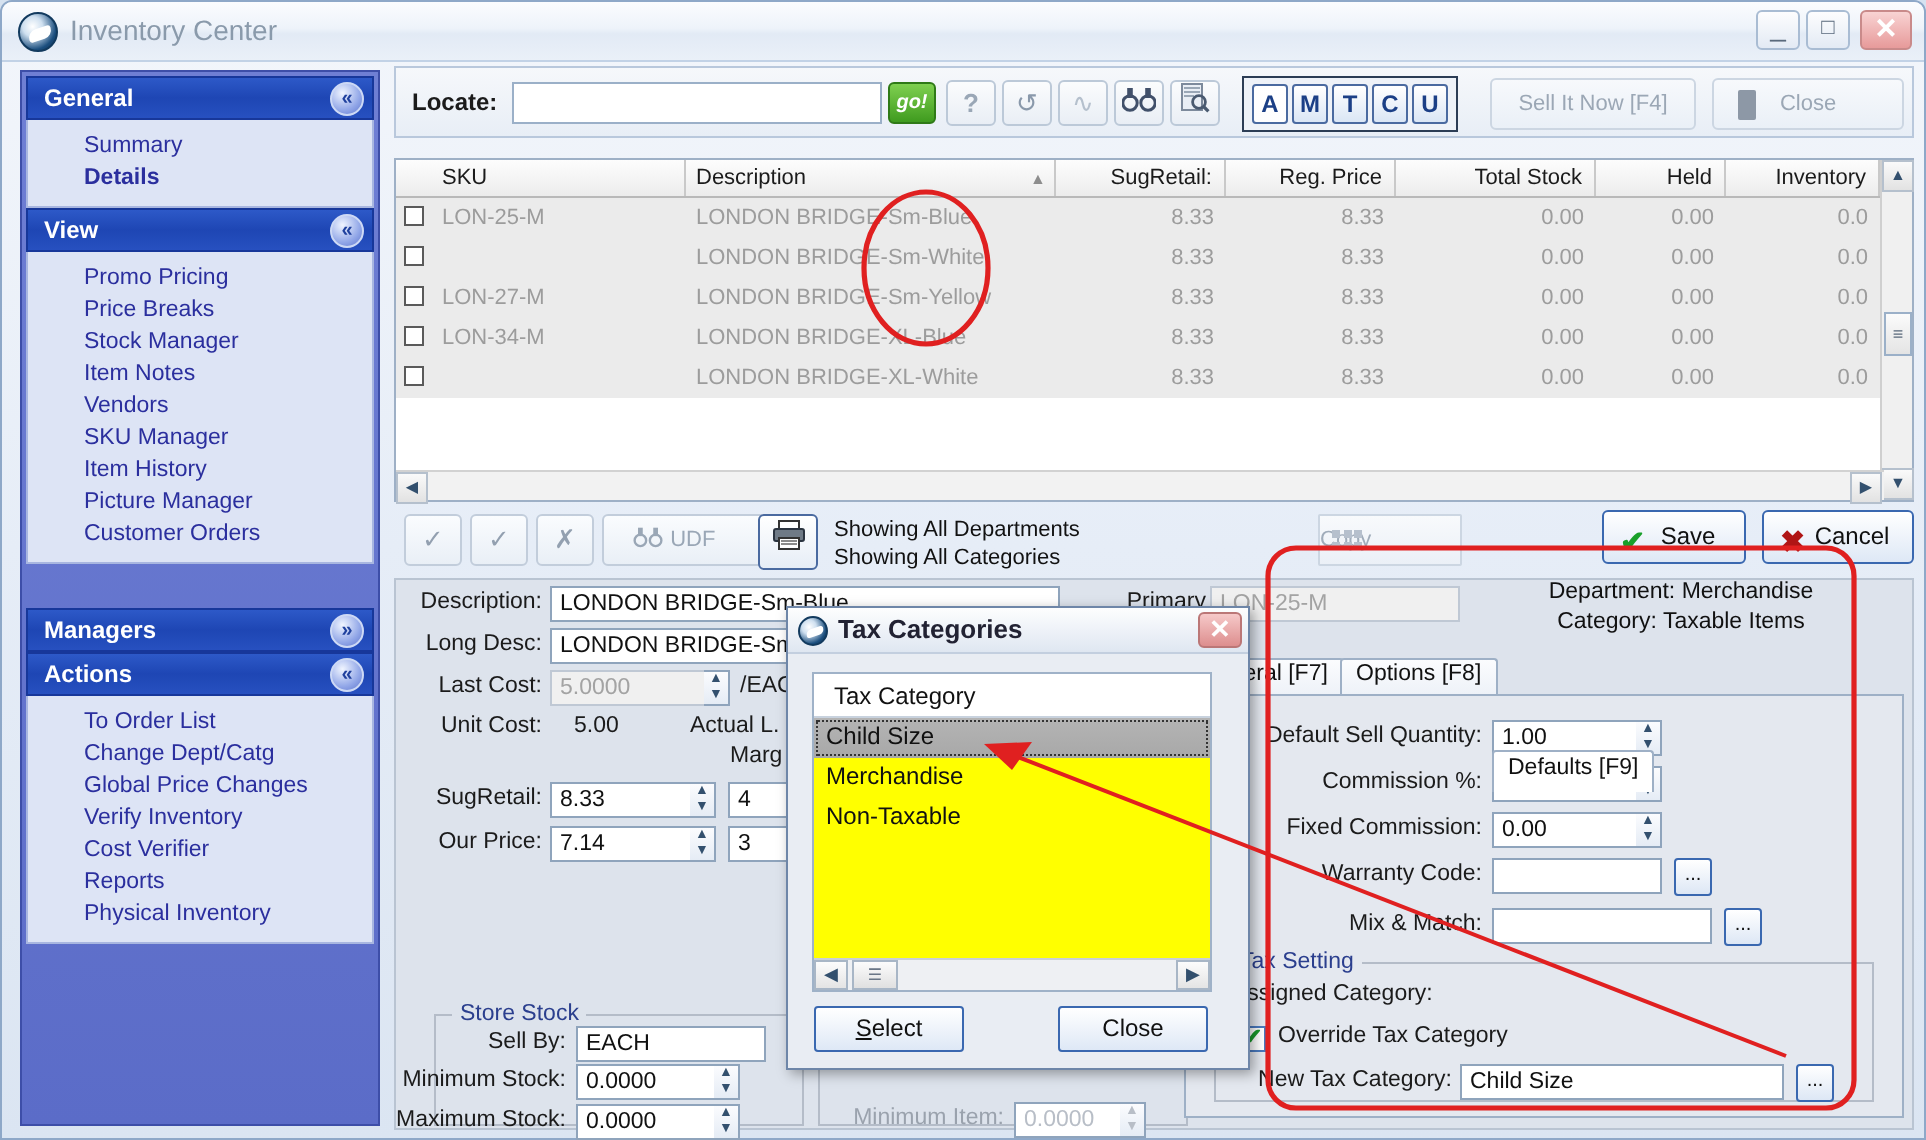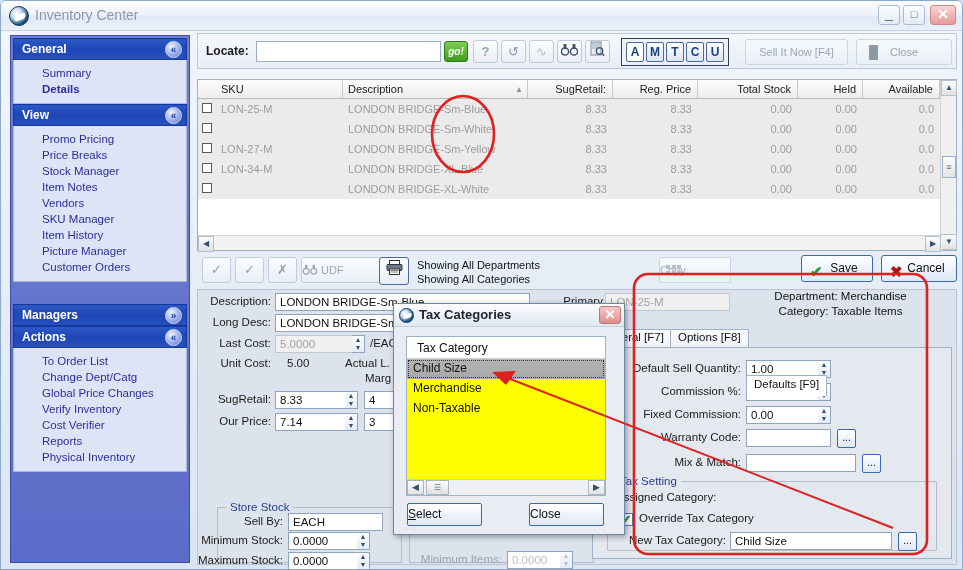--- a/index.html
+++ b/index.html
@@ -209,21 +209,21 @@
     background: linear-gradient(to bottom,#fafcfe,#e9eff6);
     text-align:center; line-height:24px; font-size:13px; color:#93a0b0; cursor:pointer;
   }
   #ab-chk1 { left:5px; }
   #ab-chk2 { left:38px; }
   #ab-chk3 { left:71px; }
   #ab-udf {
     position:absolute; left:104px; top:2px; width:82px; height:26px;
     border:1px solid #c2cddb; border-radius:3px;
     background: linear-gradient(to bottom,#fafcfe,#e9eff6);
-    color:#9aa7b6; font-size:11px; line-height:24px; padding-left:0; cursor:pointer;
+    color:#9aa7b6; font-size:11px; line-height:24px; padding-left:14px; cursor:pointer;
   }
   #ab-print {
     position:absolute; left:182px; top:2px; width:30px; height:28px;
     border:1px solid #4a6aa0; border-radius:3px;
     background: linear-gradient(to bottom,#ffffff,#e6edf6);
     text-align:center; line-height:26px; font-size:14px; color:#222; cursor:pointer;
   }
   #ab-showing { position:absolute; left:220px; top:3px; font-size:11px; color:#121212; line-height:14px; }
   #ab-copy {
     position:absolute; left:462px; top:2px; width:72px; height:26px;
@@ -371,21 +371,21 @@
   }
   #dhs-thumb {
     position:absolute; left:19px; top:0px; width:23px; height:15px;
     background: linear-gradient(to bottom,#fcfcfc,#e0e0e0);
     border:1px solid #a8b6c6; text-align:center; font-size:8px; line-height:13px; color:#6a7686;
   }
   .dlg-btn {
     position:absolute; bottom:8px; height:23px; width:75px;
     border:1px solid #3a68b0; border-radius:2px;
     background: linear-gradient(to bottom,#ffffff,#dee8f6);
-    font-size:12px; line-height:21px; color:#111; cursor:pointer;
+    font-size:12px; text-align:center; line-height:21px; color:#111; cursor:pointer;
   }
   #dlg-select { left:13px; }
   #dlg-close-btn { left:135px; }
   .u { text-decoration: underline; }
 
   
   #ann { position:absolute; left:0; top:0; width:963px; height:570px; pointer-events:none; z-index:90; }
 </style>
 </head>
 <body>
@@ -480,21 +480,21 @@
     </div>
 
     <div id="grid">
       <div id="grid-head">
           <div class="gh" style="left: 18px; width: 127px;">SKU</div>
           <div class="gh" style="left: 145px; width: 185px;">Description</div>
           <div class="gh r" style="left: 330px; width: 85px;">SugRetail:</div>
           <div class="gh r" style="left: 415px; width: 85px;">Reg. Price</div>
           <div class="gh r" style="left: 500px; width: 100px;">Total Stock</div>
           <div class="gh r" style="left: 600px; width: 65px;">Held</div>
-          <div class="gh r" style="left: 665px; width: 77px;">Available</div>
+          <div class="gh r" style="left: 665px; width: 77px;">Inventory</div>
           <div class="gh" style="left: 312px; width: 14px; border-right: none; color: rgb(141, 141, 141); font-size: 8px; line-height: 20px;">▲</div>
         </div>
       <div id="grid-body">
           <div class="grid-row">
             <div class="row-chk"></div>
             <div class="cell" style="left: 18px; width: 127px;">LON-25-M</div>
             <div class="cell" style="left: 145px; width: 185px;">LONDON BRIDGE-Sm-Blue</div>
             <div class="cell r" style="left: 330px; width: 85px;">8.33</div>
             <div class="cell r" style="left: 415px; width: 85px;">8.33</div>
             <div class="cell r" style="left: 500px; width: 100px;">0.00</div>
@@ -643,21 +643,21 @@
         </div>
         <div class="f-label" style="left:-28px; top:46px; width:93px;">Maximum Stock:</div>
         <input class="f-input num" style="left: 70px; top: 44px; width: 82px;" value="0.0000">
         <div class="spin" style="left:139px; top:44px;">
           <div>▲</div>
           <div>▼</div>
         </div>
       </div>
 
       <div class="groupbox" style="left:212px; top:218px; width:185px; height:56px;"></div>
-      <div class="f-label" style="left:215px; top:264px; width:90px; color:#9aa2ad;">Minimum Items:</div>
+      <div class="f-label" style="left:215px; top:264px; width:90px; color:#9aa2ad;">Minimum Item:</div>
       <input class="f-input num" style="left: 310px; top: 262px; width: 66px; color: rgb(184, 190, 199);" readonly="" value="0.0000">
       <div class="spin" style="left:363px; top:262px; color:#b8bec7;">
         <div>▲</div>
         <div>▼</div>
       </div>
 
       <div id="dept-cat">
         <div>Department: Merchandise</div>
         <div>Category: Taxable Items</div>
       </div>

